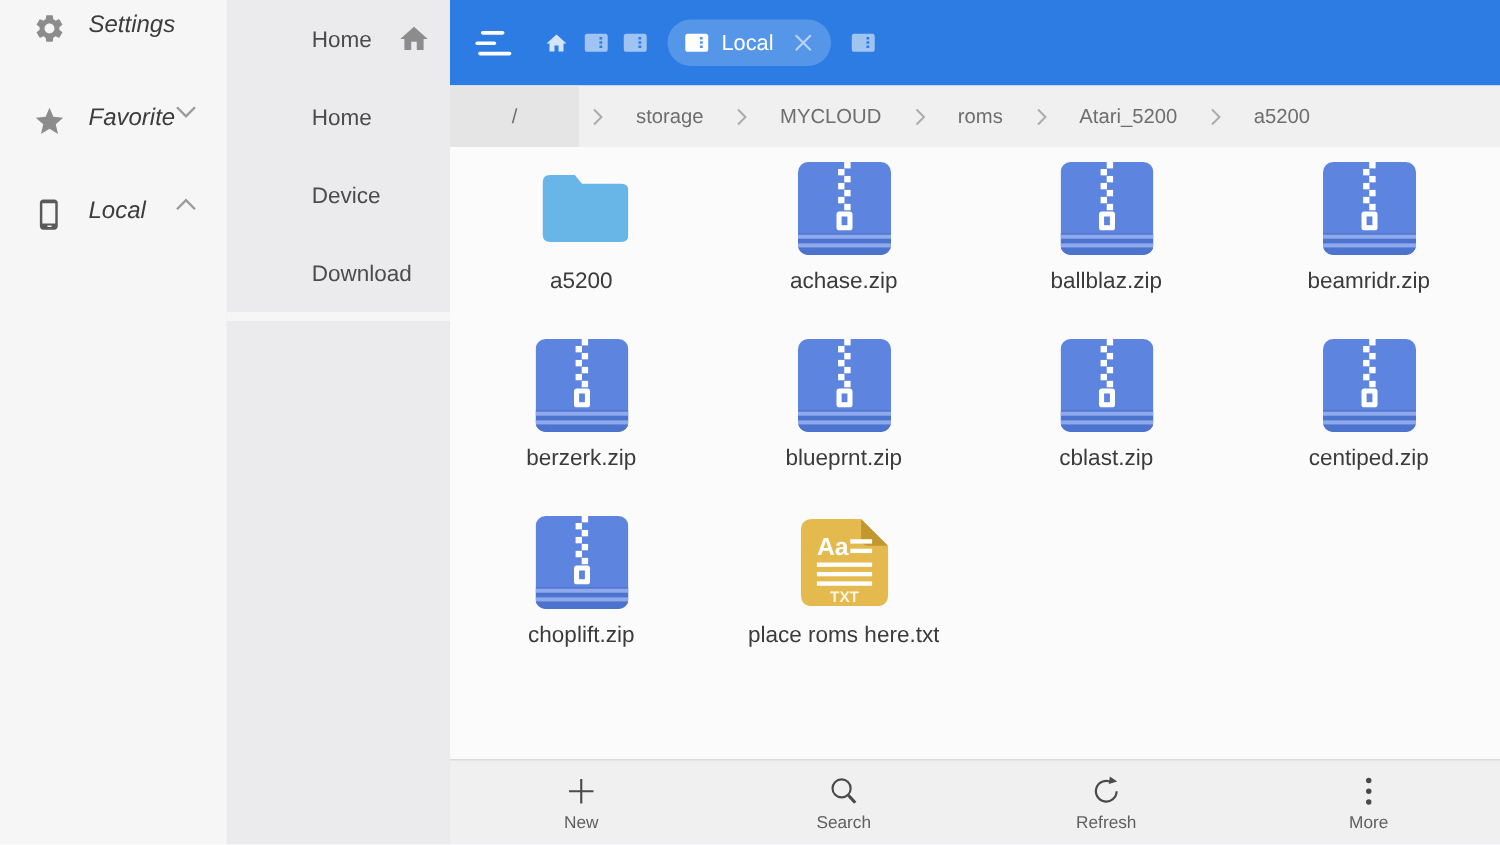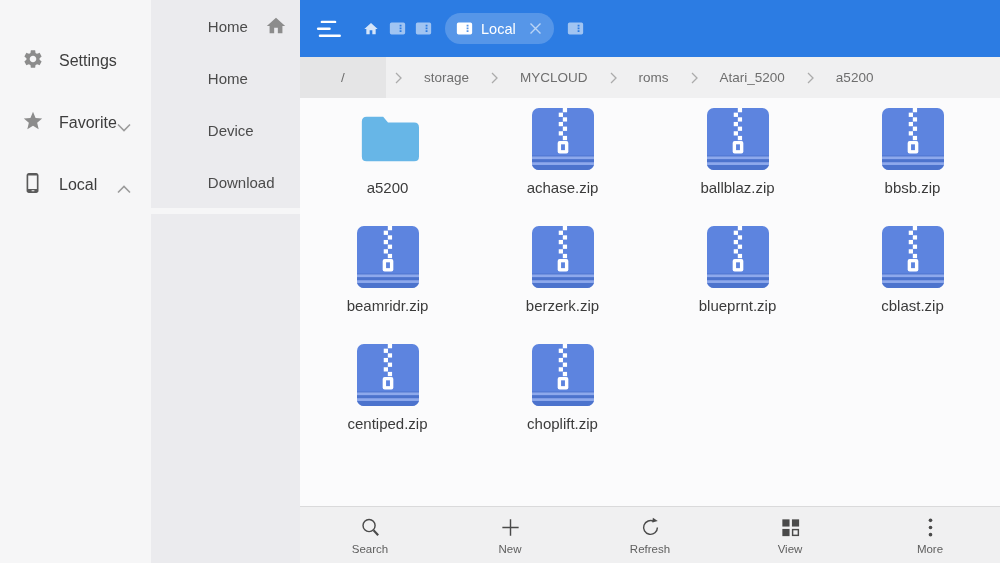--- a/index.html
+++ b/index.html
@@ -13,21 +13,21 @@
     background:linear-gradient(150deg,#2b62d5 0%, #2f86e4 55%, #41b1ee 100%); }
   .sidebar-header .deco1 { position:absolute; width:140px; height:140px; background:rgba(255,255,255,0.06);
     transform:rotate(32deg); left:150px; top:-90px; }
   .sidebar-header .deco2 { position:absolute; width:160px; height:160px; border:14px solid rgba(255,255,255,0.05);
     border-radius:50%; left:-60px; top:-80px; }
   .sidebar-header .deco3 { position:absolute; width:150px; height:150px; background:rgba(255,255,255,0.05);
     transform:rotate(28deg); left:30px; top:60px; border-radius:14px; }
   .logo { position:absolute; right:20px; bottom:6px; font-size:38px; font-weight:bold; font-style:italic;
     color:rgba(255,255,255,0.5); letter-spacing:-3px; line-height:1; }
   .side-items { padding-top:8px; background:#f6f6f7; }
-  .side-item { height:62px; display:flex; align-items:flex-end; padding:0 20px 0 22px; cursor:pointer; }
+  .side-item { height:62px; display:flex; align-items:flex-start; padding:0 20px 0 22px; cursor:pointer;font-style:italic; }
   .side-item .s-icon { width:22px; height:22px; flex:none; margin-right:15px; }
   .side-item .s-label { font-size:16px; color:#3d3d3d; flex:1; }
   .side-item .chev { width:14px; height:9px; flex:none; }
   .sidebar-sub { background:#ebebee; flex:1; }
   .sub-item { height:52px; display:flex; align-items:center; padding:0 13px 0 57px; font-size:15px; color:#4b4b4b; cursor:pointer; }
   .sub-item .sub-label { flex:1; }
   .sub-item .home-right { width:22px; height:22px; flex:none; }
   .sidebar-bottom { height:6px; background:#f6f6f7; }
 
   
@@ -236,26 +236,20 @@
         <div class="tile-label">achase.zip</div>
       </div>
 
       <div class="tile">
         <svg class="tile-icon">
             <use href="#i-zip"></use>
           </svg>
         <div class="tile-label">ballblaz.zip</div>
       </div>
 
-      <div class="tile">
-        <svg class="tile-icon">
-            <use href="#i-zip"></use>
-          </svg>
-        <div class="tile-label">bbsb.zip</div>
-      </div>
 
       <div class="tile">
         <svg class="tile-icon">
             <use href="#i-zip"></use>
           </svg>
         <div class="tile-label">beamridr.zip</div>
       </div>
 
       <div class="tile">
         <svg class="tile-icon">
@@ -286,52 +280,57 @@
         <div class="tile-label">centiped.zip</div>
       </div>
 
       <div class="tile">
         <svg class="tile-icon">
             <use href="#i-zip"></use>
           </svg>
         <div class="tile-label">choplift.zip</div>
       </div>
 
+      <div class="tile">
+        <svg class="tile-icon" viewBox="0 0 64 64">
+          <path d="M10 2 h33 l19 19 v33 q0 8 -8 8 H10 q-8 0 -8 -8 V10 q0 -8 8 -8 z" fill="#e4ba4f"></path>
+          <path d="M43.5 2 l18.5 18.5 h-13.5 q-5 0 -5 -5 z" fill="#c2982e"></path>
+          <text x="13" y="27" font-size="17" font-weight="bold" fill="#ffffff" font-family="Liberation Sans, sans-serif">Aa</text>
+          <rect x="36" y="16" width="15" height="3" fill="#ffffff"></rect>
+          <rect x="36" y="22.5" width="15" height="3" fill="#ffffff"></rect>
+          <rect x="13" y="32" width="38" height="3" fill="#ffffff"></rect>
+          <rect x="13" y="38.5" width="38" height="3" fill="#ffffff"></rect>
+          <rect x="13" y="45" width="38" height="3" fill="#ffffff"></rect>
+          <text x="32" y="59" font-size="10.5" font-weight="bold" fill="#ffffff" fill-opacity="0.85" text-anchor="middle" font-family="Liberation Sans, sans-serif">TXT</text>
+        </svg>
+        <div class="tile-label">place roms here.txt</div>
+      </div>
 
     </div>
 
     <div class="toolbar">
+      <div class="tool">
+        <svg viewBox="0 0 24 24">
+          <path d="M12 3.5 v17 M3.5 12 h17" stroke="#4a4a4a" stroke-width="1.5" fill="none"></path>
+        </svg>
+        <span class="tool-label">New</span>
+      </div>
       <div class="tool">
         <svg viewBox="0 0 24 24">
           <circle cx="10.5" cy="10" r="6.3" stroke="#4a4a4a" stroke-width="1.5" fill="none"></circle>
           <path d="M15.2 14.8 L20 20" stroke="#4a4a4a" stroke-width="2.2" fill="none"></path>
         </svg>
         <span class="tool-label">Search</span>
       </div>
       <div class="tool">
         <svg viewBox="0 0 24 24">
-          <path d="M12 3.5 v17 M3.5 12 h17" stroke="#4a4a4a" stroke-width="1.5" fill="none"></path>
-        </svg>
-        <span class="tool-label">New</span>
-      </div>
-      <div class="tool">
-        <svg viewBox="0 0 24 24">
           <path d="M19.2 12 a7.2 7.2 0 1 1 -3.6 -6.25" stroke="#4a4a4a" stroke-width="1.5" fill="none"></path>
           <polygon points="14.5,1.8 19.6,5.2 13.8,6.9" fill="#4a4a4a"></polygon>
         </svg>
         <span class="tool-label">Refresh</span>
-      </div>
-      <div class="tool">
-        <svg viewBox="0 0 24 24">
-          <rect x="3.5" y="3.5" width="7.5" height="7.5" fill="#4a4a4a"></rect>
-          <rect x="13.5" y="3.5" width="7.5" height="7.5" fill="#4a4a4a"></rect>
-          <rect x="3.5" y="13.5" width="7.5" height="7.5" fill="#4a4a4a"></rect>
-          <rect x="14.2" y="14.2" width="6" height="6" fill="none" stroke="#4a4a4a" stroke-width="1.5"></rect>
-        </svg>
-        <span class="tool-label">View</span>
       </div>
       <div class="tool">
         <svg viewBox="0 0 24 24">
           <circle cx="12" cy="4.5" r="1.9" fill="#4a4a4a"></circle>
           <circle cx="12" cy="12" r="1.9" fill="#4a4a4a"></circle>
           <circle cx="12" cy="19.5" r="1.9" fill="#4a4a4a"></circle>
         </svg>
         <span class="tool-label">More</span>
       </div>
     </div>

